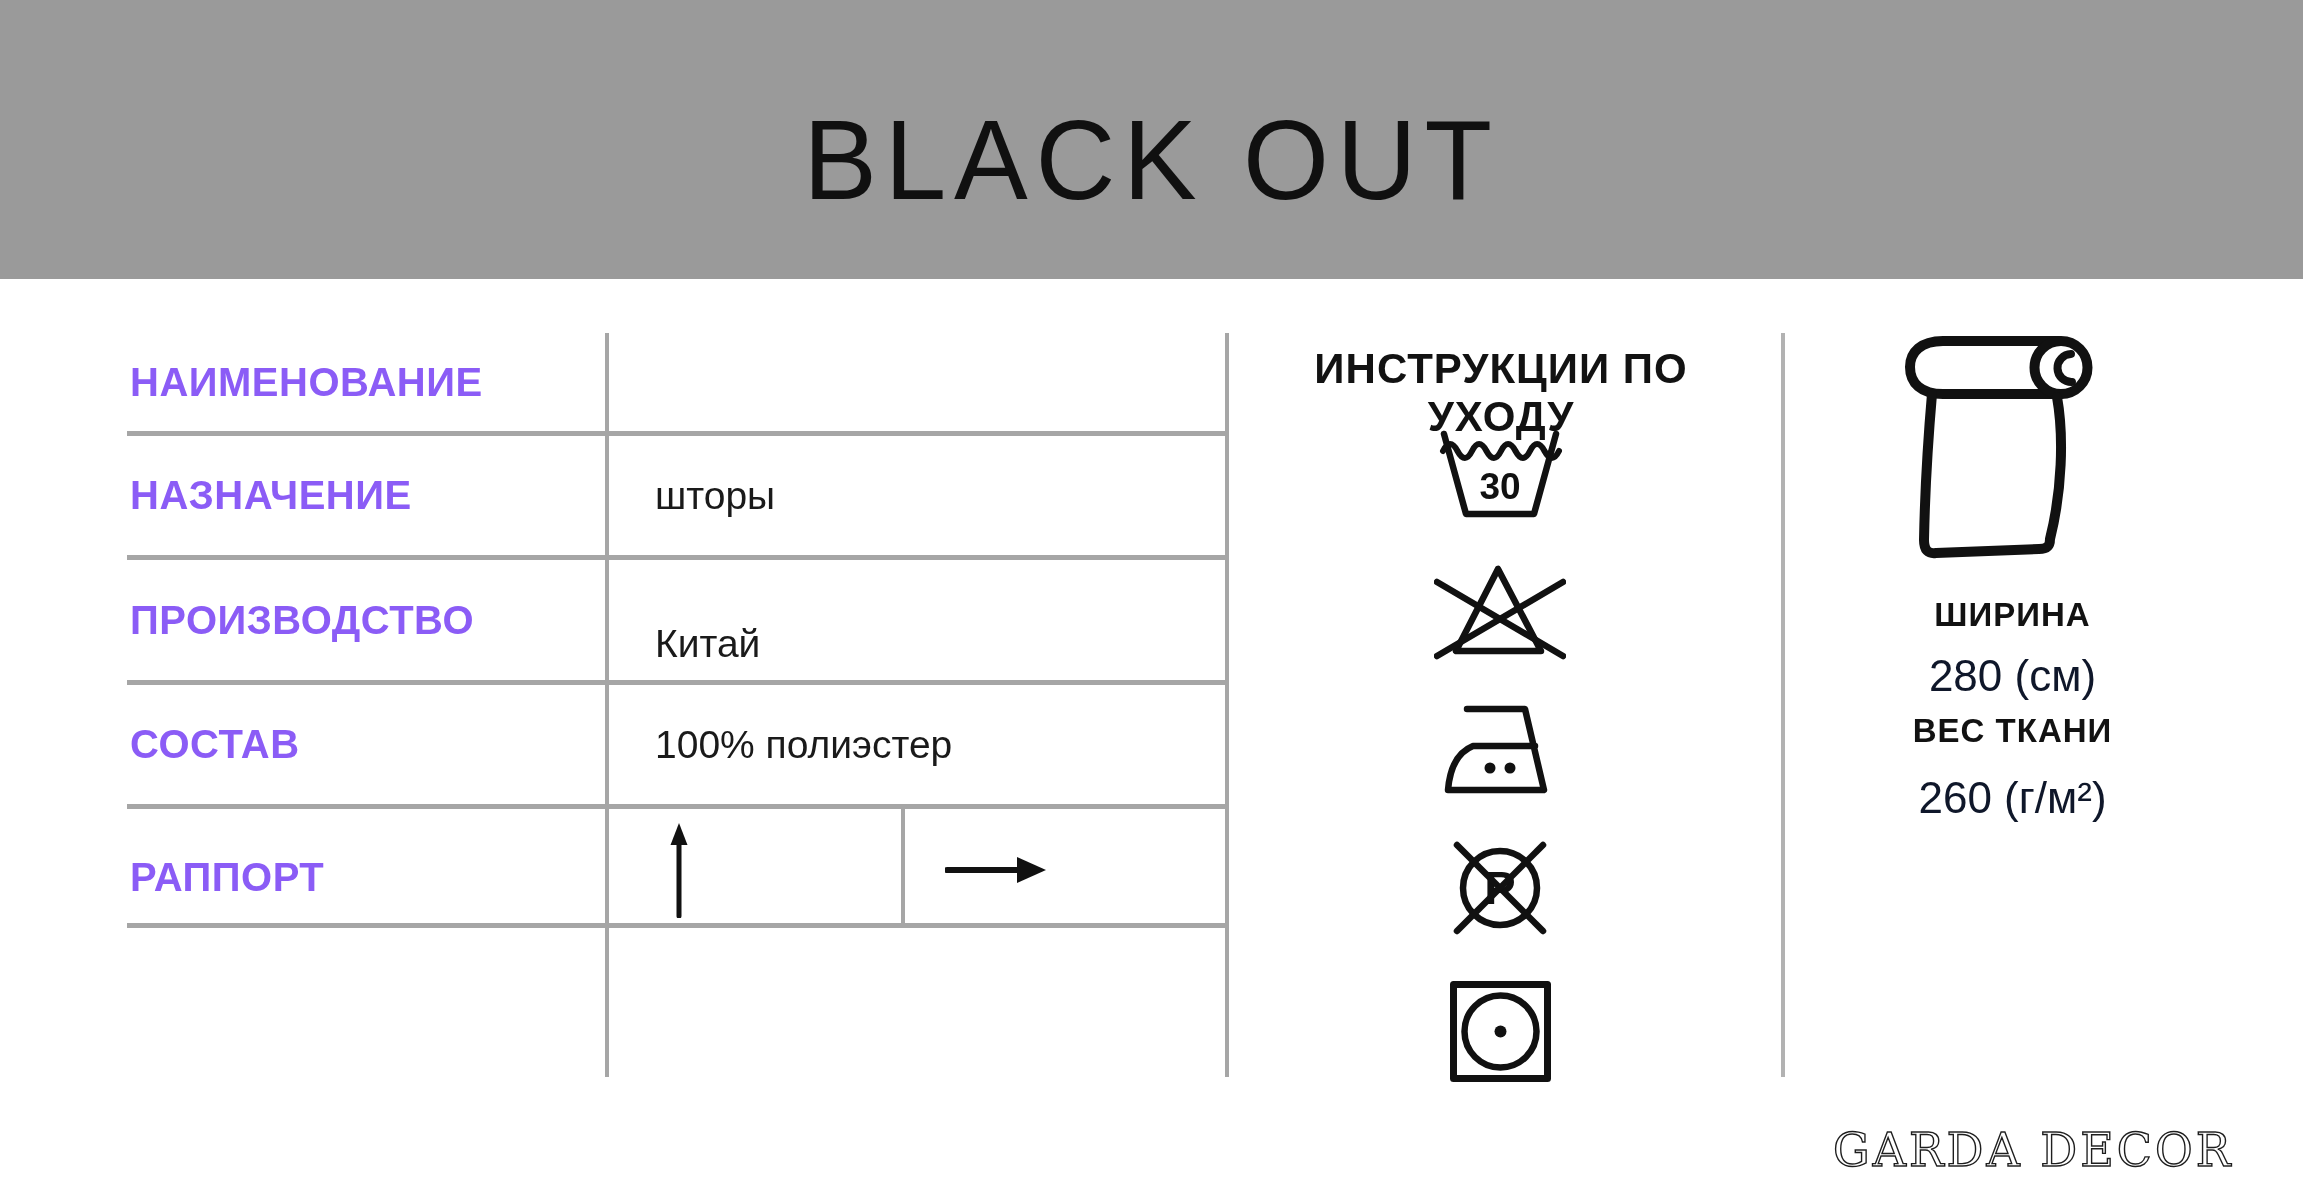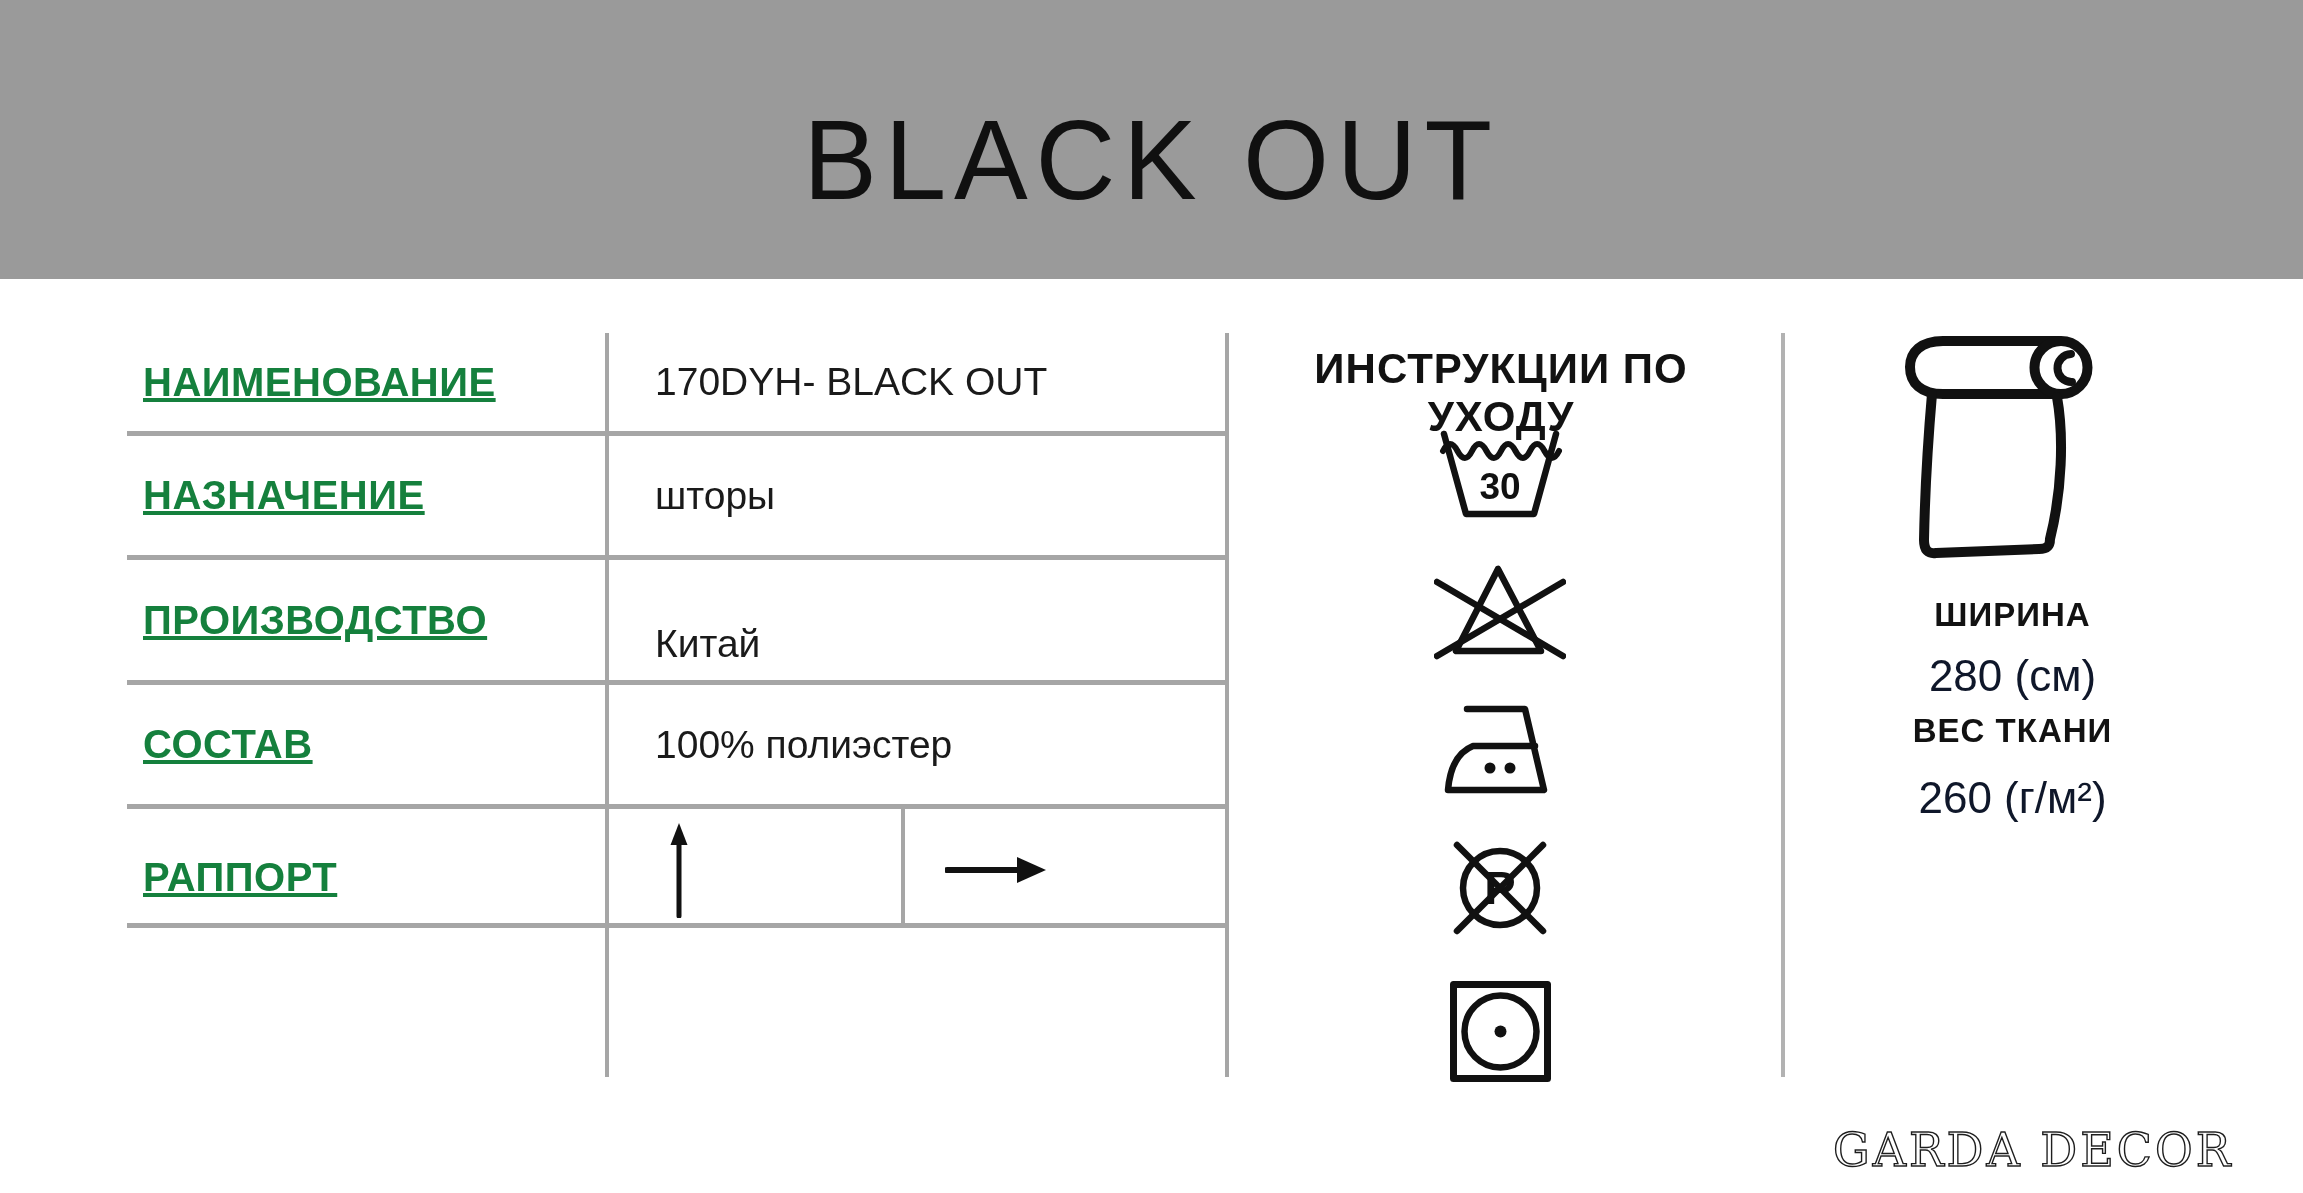--- a/index.html
+++ b/index.html
@@ -17,22 +17,22 @@
     transform:scaleX(.97);line-height:1;
   }
   
   .spec-table{position:absolute;left:127px;top:333px;width:1104px;height:744px;}
   .vline{position:absolute;width:4px;background:#A6A6A6;top:0;height:744px;}
   .vline.v1{left:478px;}
   .vline.v2{left:1098px;}
   .hline{position:absolute;left:0;width:1102px;height:5px;background:#A6A6A6;}
   .hl1{top:98px;} .hl2{top:222px;} .hl3{top:347px;} .hl4{top:471px;} .hl5{top:590px;}
   .row-label{
-    position:absolute;left:16px;width:460px;display:flex;align-items:center;
-    font-weight:bold;font-size:40px;letter-spacing:.5px;color:#15803d;text-decoration:underline;
+    position:absolute;left:3px;width:460px;display:flex;align-items:center;
+    font-weight:bold;font-size:40px;letter-spacing:.5px;color:#8b5cf6;
   }
   .rl0{top:0;height:98px;} .rl1{top:103px;height:119px;} .rl2{top:227px;height:120px;}
   .rl3{top:352px;height:119px;} .rl4{top:476px;height:136px;}
   .row-value{
     position:absolute;left:528px;width:560px;display:flex;align-items:center;
     font-size:39px;font-weight:normal;color:#1a1a1a;
   }
   .rv0{top:0;height:98px;} .rv1{top:103px;height:119px;} .rv2{top:227px;height:120px;margin-top:24px;}
   .rv3{top:352px;height:119px;}
   .rapport-divider{position:absolute;left:774px;top:471px;width:4px;height:119px;background:#A6A6A6;}
@@ -75,21 +75,20 @@
 <div class="spec-table">
   <div class="vline v1"></div>
   <div class="vline v2"></div>
   <div class="hline hl1"></div>
   <div class="hline hl2"></div>
   <div class="hline hl3"></div>
   <div class="hline hl4"></div>
   <div class="hline hl5"></div>
 
   <div class="row-label rl0">НАИМЕНОВАНИЕ</div>
-  <div class="row-value rv0">170DYH- BLACK OUT</div>
 
   <div class="row-label rl1">НАЗНАЧЕНИЕ</div>
   <div class="row-value rv1">шторы</div>
 
   <div class="row-label rl2">ПРОИЗВОДСТВО</div>
   <div class="row-value rv2">Китай</div>
 
   <div class="row-label rl3">СОСТАВ</div>
   <div class="row-value rv3">100% полиэстер</div>
 

